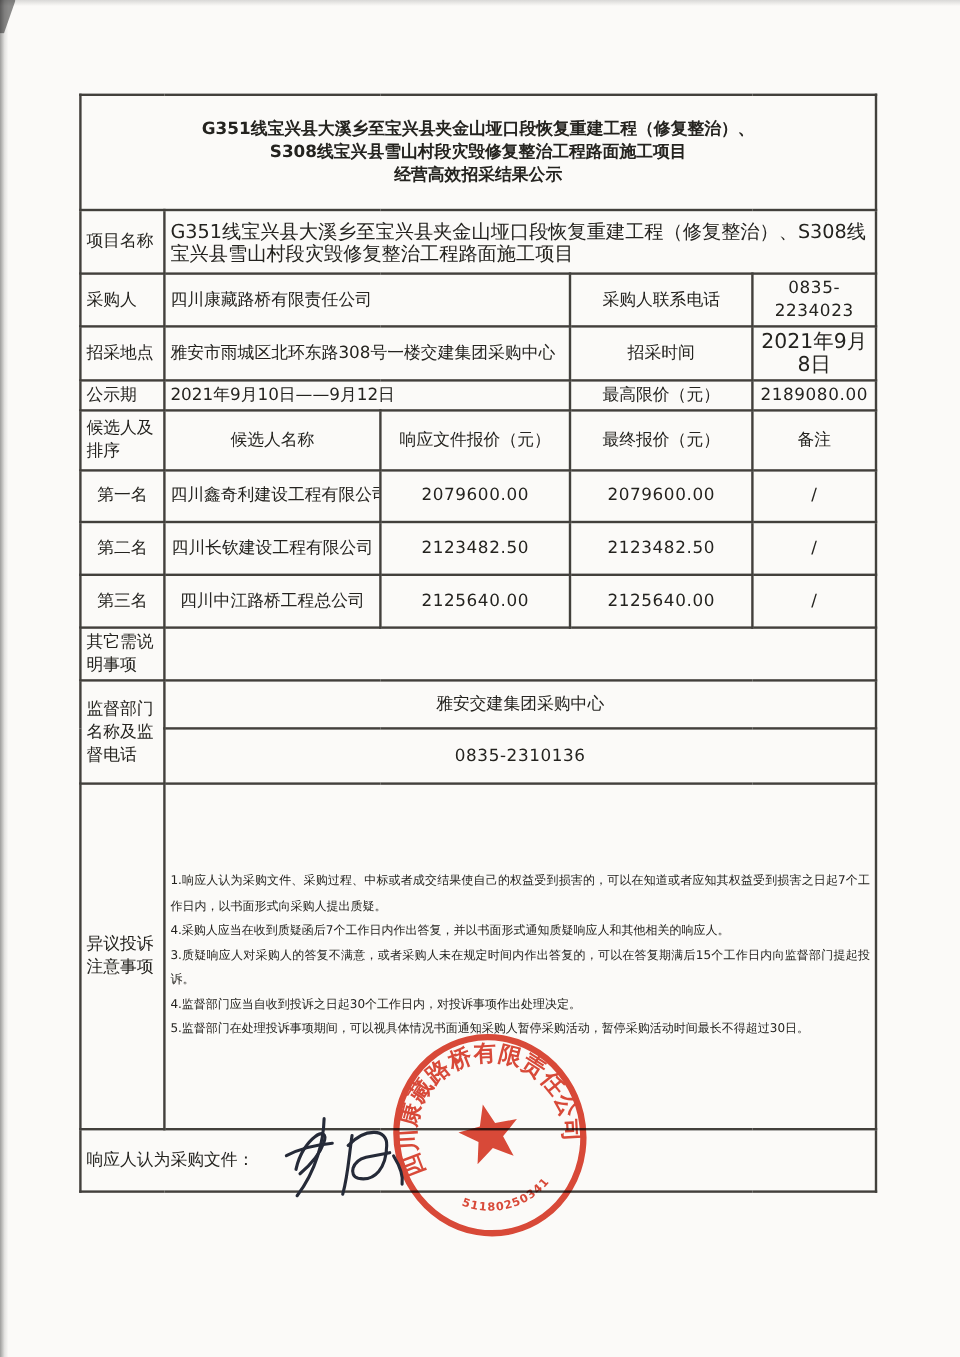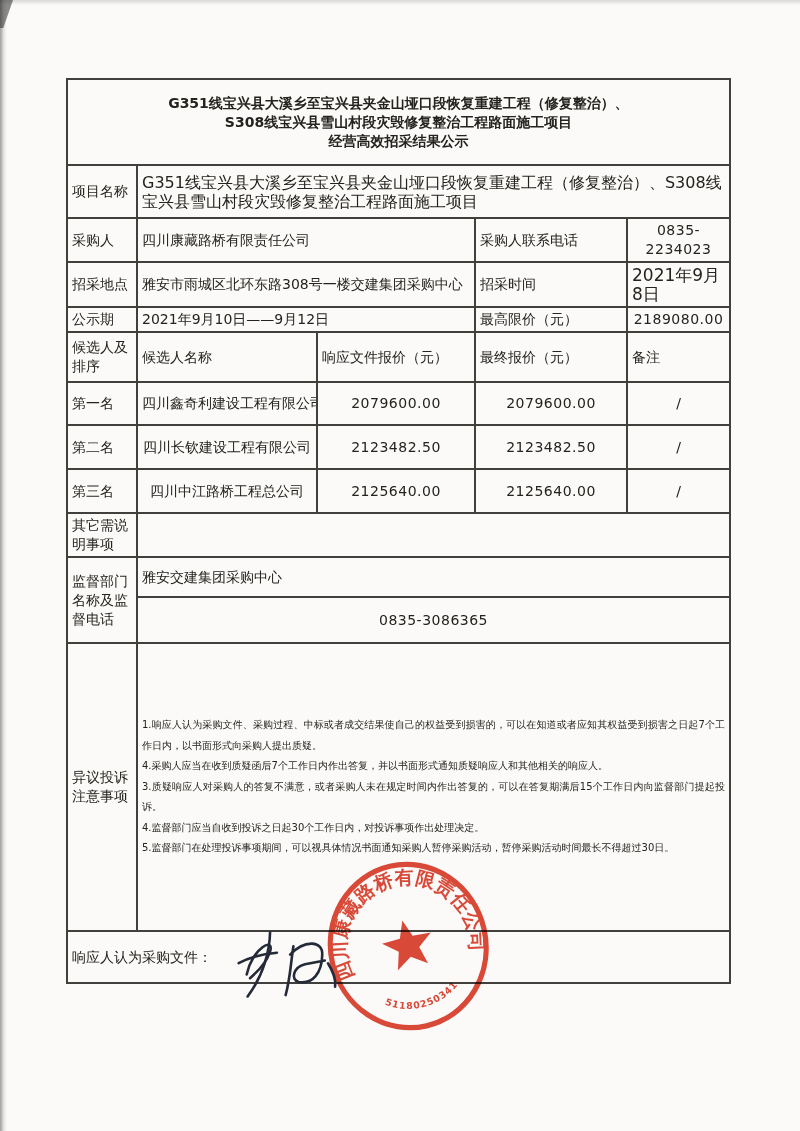--- a/index.html
+++ b/index.html
@@ -33,21 +33,21 @@
     vertical-align:middle;
     overflow:hidden;
     color:#24231f;
   }
   td.title-cell{
     text-align:center;font-weight:bold;
     font-size:19.5px;line-height:28px;color:#222019;
     padding:2px 6px;
   }
   td.lbl{padding-left:4px;padding-right:2px;line-height:18px;}
-  td.c{}
+  td.c{text-align:center;}
   td.name-cell{text-align:center;font-size:13.4px;white-space:nowrap;padding:1px 2px;}
   td.num{text-align:center;font-size:13px;letter-spacing:.5px;}
   td.slash{text-align:center;font-size:16px;}
   td.obj-cell{padding:6px 8px;}
   .obj-item{font-size:10px;line-height:20.5px;text-align:justify;}
   .sig-label{font-size:14.5px;padding-left:6px;}
   
   .signature{position:absolute;left:232px;top:922px;z-index:4;transform:rotate(-5deg);}
   .seal{position:absolute;left:324px;top:857px;z-index:3;transform:rotate(-13deg);
     mix-blend-mode:multiply;opacity:.92;}
@@ -63,21 +63,21 @@
   <table class="doc">
     <colgroup>
       <col style="width:70px">
         <col style="width:180px">
         <col style="width:158px">
       <col style="width:152px">
         <col style="width:103px">
     </colgroup>
 
     <tbody>
-        <tr style="height:86px">
+        <tr style="height:96px">
       <td colspan="5" class="title-cell">
         <div>G351线宝兴县大溪乡至宝兴县夹金山垭口段恢复重建工程（修复整治）、</div>
         <div>S308线宝兴县雪山村段灾毁修复整治工程路面施工项目</div>
         <div>经营高效招采结果公示</div>
       </td>
     </tr>
 
     <tr style="height:53px">
       <td class="lbl">项目名称</td>
       <td colspan="4" style="font-size:16px">G351线宝兴县大溪乡至宝兴县夹金山垭口段恢复重建工程（修复整治）、S308线宝兴县雪山村段灾毁修复整治工程路面施工项目</td>
@@ -139,21 +139,21 @@
     <tr style="height:43px">
       <td class="lbl">其它需说明事项</td>
       <td colspan="4"></td>
     </tr>
 
     <tr style="height:40px">
       <td class="lbl" rowspan="2">监督部门名称及监督电话</td>
       <td colspan="4" class="c">雅安交建集团采购中心</td>
     </tr>
     <tr style="height:46px">
-      <td colspan="4" class="c num">0835-3086365</td>
+      <td colspan="4" class="c num">0835-2310136</td>
     </tr>
 
     <tr style="height:288px">
       <td class="lbl">异议投诉注意事项</td>
       <td colspan="4" class="obj-cell">
         <div class="obj-item">1.响应人认为采购文件、采购过程、中标或者成交结果使自己的权益受到损害的，可以在知道或者应知其权益受到损害之日起7个工作日内，以书面形式向采购人提出质疑。</div>
         <div class="obj-item">4.采购人应当在收到质疑函后7个工作日内作出答复，并以书面形式通知质疑响应人和其他相关的响应人。</div>
         <div class="obj-item">3.质疑响应人对采购人的答复不满意，或者采购人未在规定时间内作出答复的，可以在答复期满后15个工作日内向监督部门提起投诉。</div>
         <div class="obj-item">4.监督部门应当自收到投诉之日起30个工作日内，对投诉事项作出处理决定。</div>
         <div class="obj-item">5.监督部门在处理投诉事项期间，可以视具体情况书面通知采购人暂停采购活动，暂停采购活动时间最长不得超过30日。</div>

